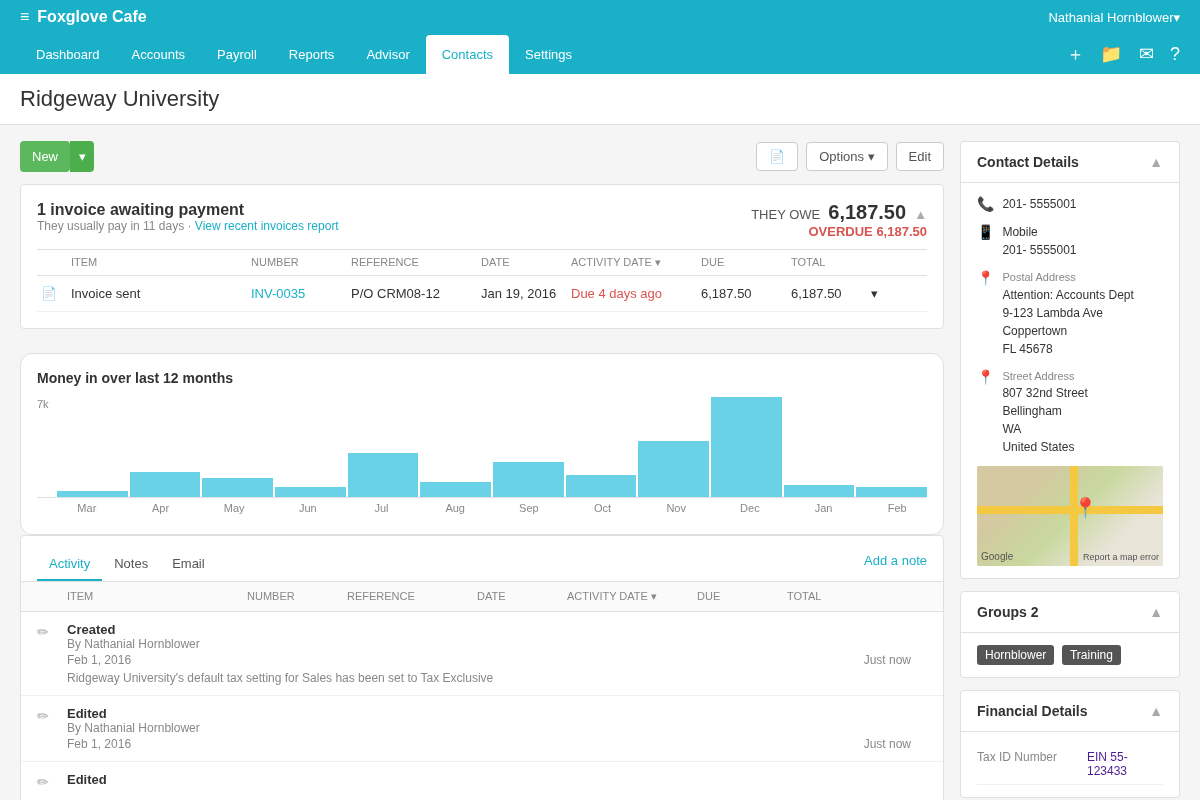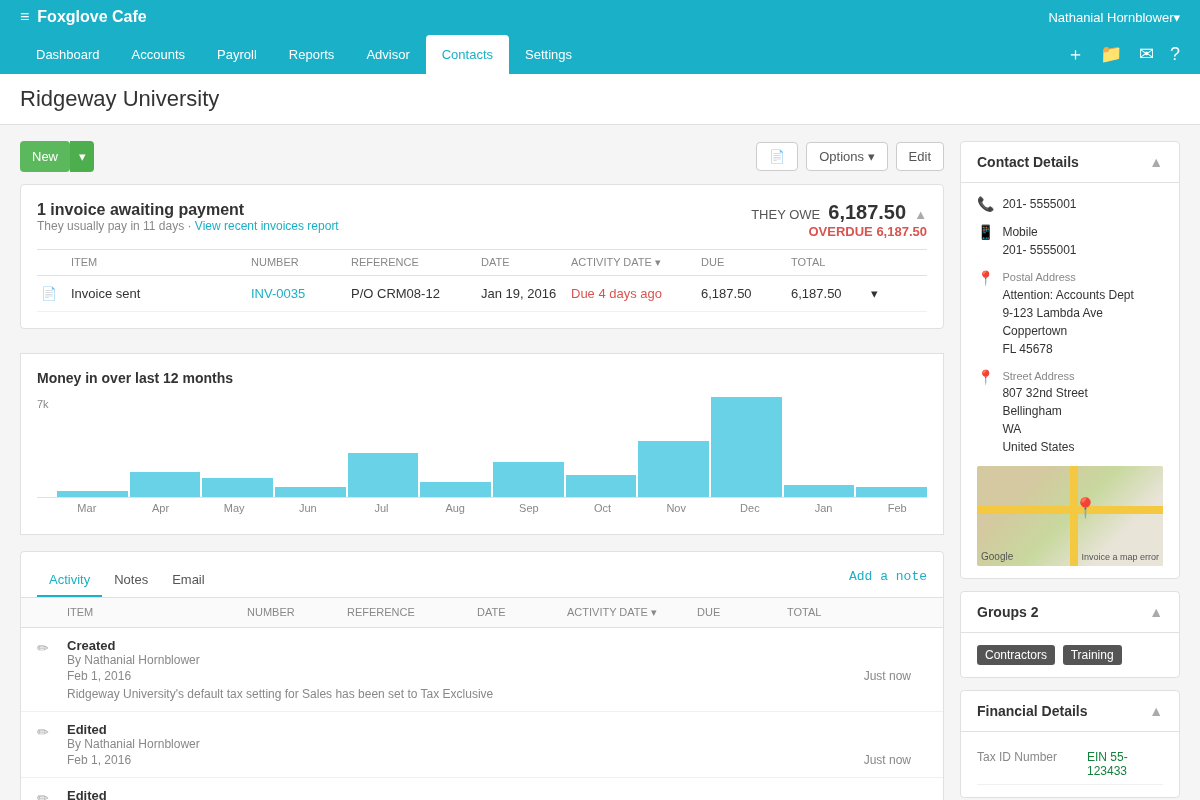--- a/index.html
+++ b/index.html
@@ -47,36 +47,36 @@
     .invoice-subtitle { font-size: 12px; color: #888; margin-bottom: 12px; }
     .invoice-subtitle a { color: #1ab0c7; text-decoration: none; }
     .table-header { display: grid; grid-template-columns: 30px 180px 100px 130px 90px 130px 90px 80px 30px; font-size: 11px; color: #888; text-transform: uppercase; padding: 6px 0; border-top: 1px solid #e0e0e0; border-bottom: 1px solid #e0e0e0; }
     .table-header div { padding: 0 4px; }
     .table-row { display: grid; grid-template-columns: 30px 180px 100px 130px 90px 130px 90px 80px 30px; padding: 10px 0; border-bottom: 1px solid #f0f0f0; align-items: center; }
     .table-row div { padding: 0 4px; font-size: 13px; }
     .link-blue { color: #1ab0c7; text-decoration: none; cursor: pointer; }
     .overdue-text { color: #d9534f; }
 
     
-    .chart-card { background: white; border: 1px solid #e0e0e0; border-radius: 0; padding: 16px; margin-bottom: 16px; }
+    .chart-card { background: white; border: 1px solid #e0e0e0; border-radius: 12px; padding: 16px; }
     .chart-title { font-size: 14px; font-weight: bold; margin-bottom: 12px; }
     .chart-area { position: relative; height: 120px; }
     .chart-y-label { position: absolute; left: 0; top: 0; font-size: 11px; color: #888; }
     .chart-bars { display: flex; align-items: flex-end; height: 100px; gap: 2px; padding-left: 20px; border-bottom: 1px solid #e0e0e0; border-left: none; }
     .chart-bar { background: #69d2e7; flex: 1; min-width: 30px; }
     .chart-labels { display: flex; gap: 14px; padding-left: 20px; margin-top: 4px; }
     .chart-label { flex: 1; text-align: center; font-size: 11px; color: #888; min-width: 30px; }
 
     
     .activity-card { background: white; border: 1px solid #e0e0e0; border-radius: 4px; padding: 0; }
     .activity-tabs { display: flex; align-items: center; justify-content: space-between; padding: 12px 16px 0; border-bottom: 1px solid #e0e0e0; }
     .activity-tab-links { display: flex; gap: 0; }
     .activity-tab { padding: 8px 12px; cursor: pointer; font-size: 13px; color: #555; border-bottom: 2px solid transparent; }
     .activity-tab.active { color: #1ab0c7; border-bottom: 2px solid #1ab0c7; }
-    .add-note-link { color: #1ab0c7; font-size: 13px; cursor: pointer; padding-bottom: 8px; font-family: Liberation Mono, monospace; }
+    .add-note-link { color: #1ab0c7; font-size: 13px; cursor: pointer; padding-bottom: 8px; }
     .activity-row { padding: 10px 16px; border-bottom: 1px solid #f0f0f0; }
 
     
     .right-section { background: white; border: 1px solid #e0e0e0; border-radius: 4px; margin-bottom: 12px; }
     .right-section-header { display: flex; align-items: center; justify-content: space-between; padding: 12px 16px; border-bottom: 1px solid #e0e0e0; font-weight: bold; font-size: 14px; }
     .right-section-content { padding: 12px 16px; }
     .contact-detail-item { display: flex; align-items: flex-start; gap: 8px; margin-bottom: 10px; font-size: 12px; }
     .contact-detail-icon { color: #1ab0c7; font-size: 14px; margin-top: 1px; flex-shrink: 0; }
     .contact-detail-text { color: #333; line-height: 1.5; }
     .map-area { width: 100%; height: 100px; background: #e8e4d8; position: relative; overflow: hidden; border-radius: 2px; margin-top: 8px; }
@@ -84,21 +84,21 @@
     .map-road-h { position: absolute; background: #f5c842; height: 8px; width: 100%; top: 40%; }
     .map-road-v { position: absolute; background: #f5c842; width: 8px; height: 100%; left: 50%; }
     .map-pin { position: absolute; top: 30%; left: 52%; color: #d9534f; font-size: 20px; }
     .map-label { position: absolute; bottom: 4px; left: 4px; font-size: 10px; color: #555; }
     .report-map-err { position: absolute; bottom: 4px; right: 4px; font-size: 9px; color: #555; }
 
     .group-badge { display: inline-block; background: #555; color: white; padding: 3px 8px; border-radius: 3px; font-size: 12px; margin-right: 4px; }
 
     .financial-row { display: flex; padding: 6px 0; border-bottom: 1px solid #f0f0f0; font-size: 12px; }
     .financial-label { color: #888; width: 110px; flex-shrink: 0; }
-    .financial-value { color: #15803d; }
+    .financial-value { color: #4c1d95; }
     .collapse-icon { cursor: pointer; color: #aaa; }
 
     .section-toggle { cursor: pointer; color: #aaa; }
 
     .invoice-amount-row { display: flex; align-items: baseline; gap: 8px; }
   </style>
 </head>
 <body>
 
 <div class="header">
@@ -339,36 +339,36 @@
             <div>WA</div>
             <div>United States</div>
           </div>
         </div>
         <div class="map-area">
           <div class="map-placeholder">
             <div class="map-road-h"></div>
             <div class="map-road-v"></div>
             <div class="map-pin">📍</div>
             <span class="map-label">Google</span>
-            <span class="report-map-err">Invoice a map error</span>
+            <span class="report-map-err">Report a map error</span>
           </div>
         </div>
       </div>
     </div>
 
     <div class="right-section">
       <div class="right-section-header">
         <span>
           <span>Groups</span>
           <span> </span><span>2</span>
         </span>
         <span class="section-toggle">▲</span>
       </div>
       <div class="right-section-content">
-        <span class="group-badge">Contractors</span>
+        <span class="group-badge">Hornblower</span>
         <span class="group-badge">Training</span>
       </div>
     </div>
 
     <div class="right-section">
       <div class="right-section-header">
         <span>Financial Details</span>
         <span class="section-toggle">▲</span>
       </div>
       <div class="right-section-content">

